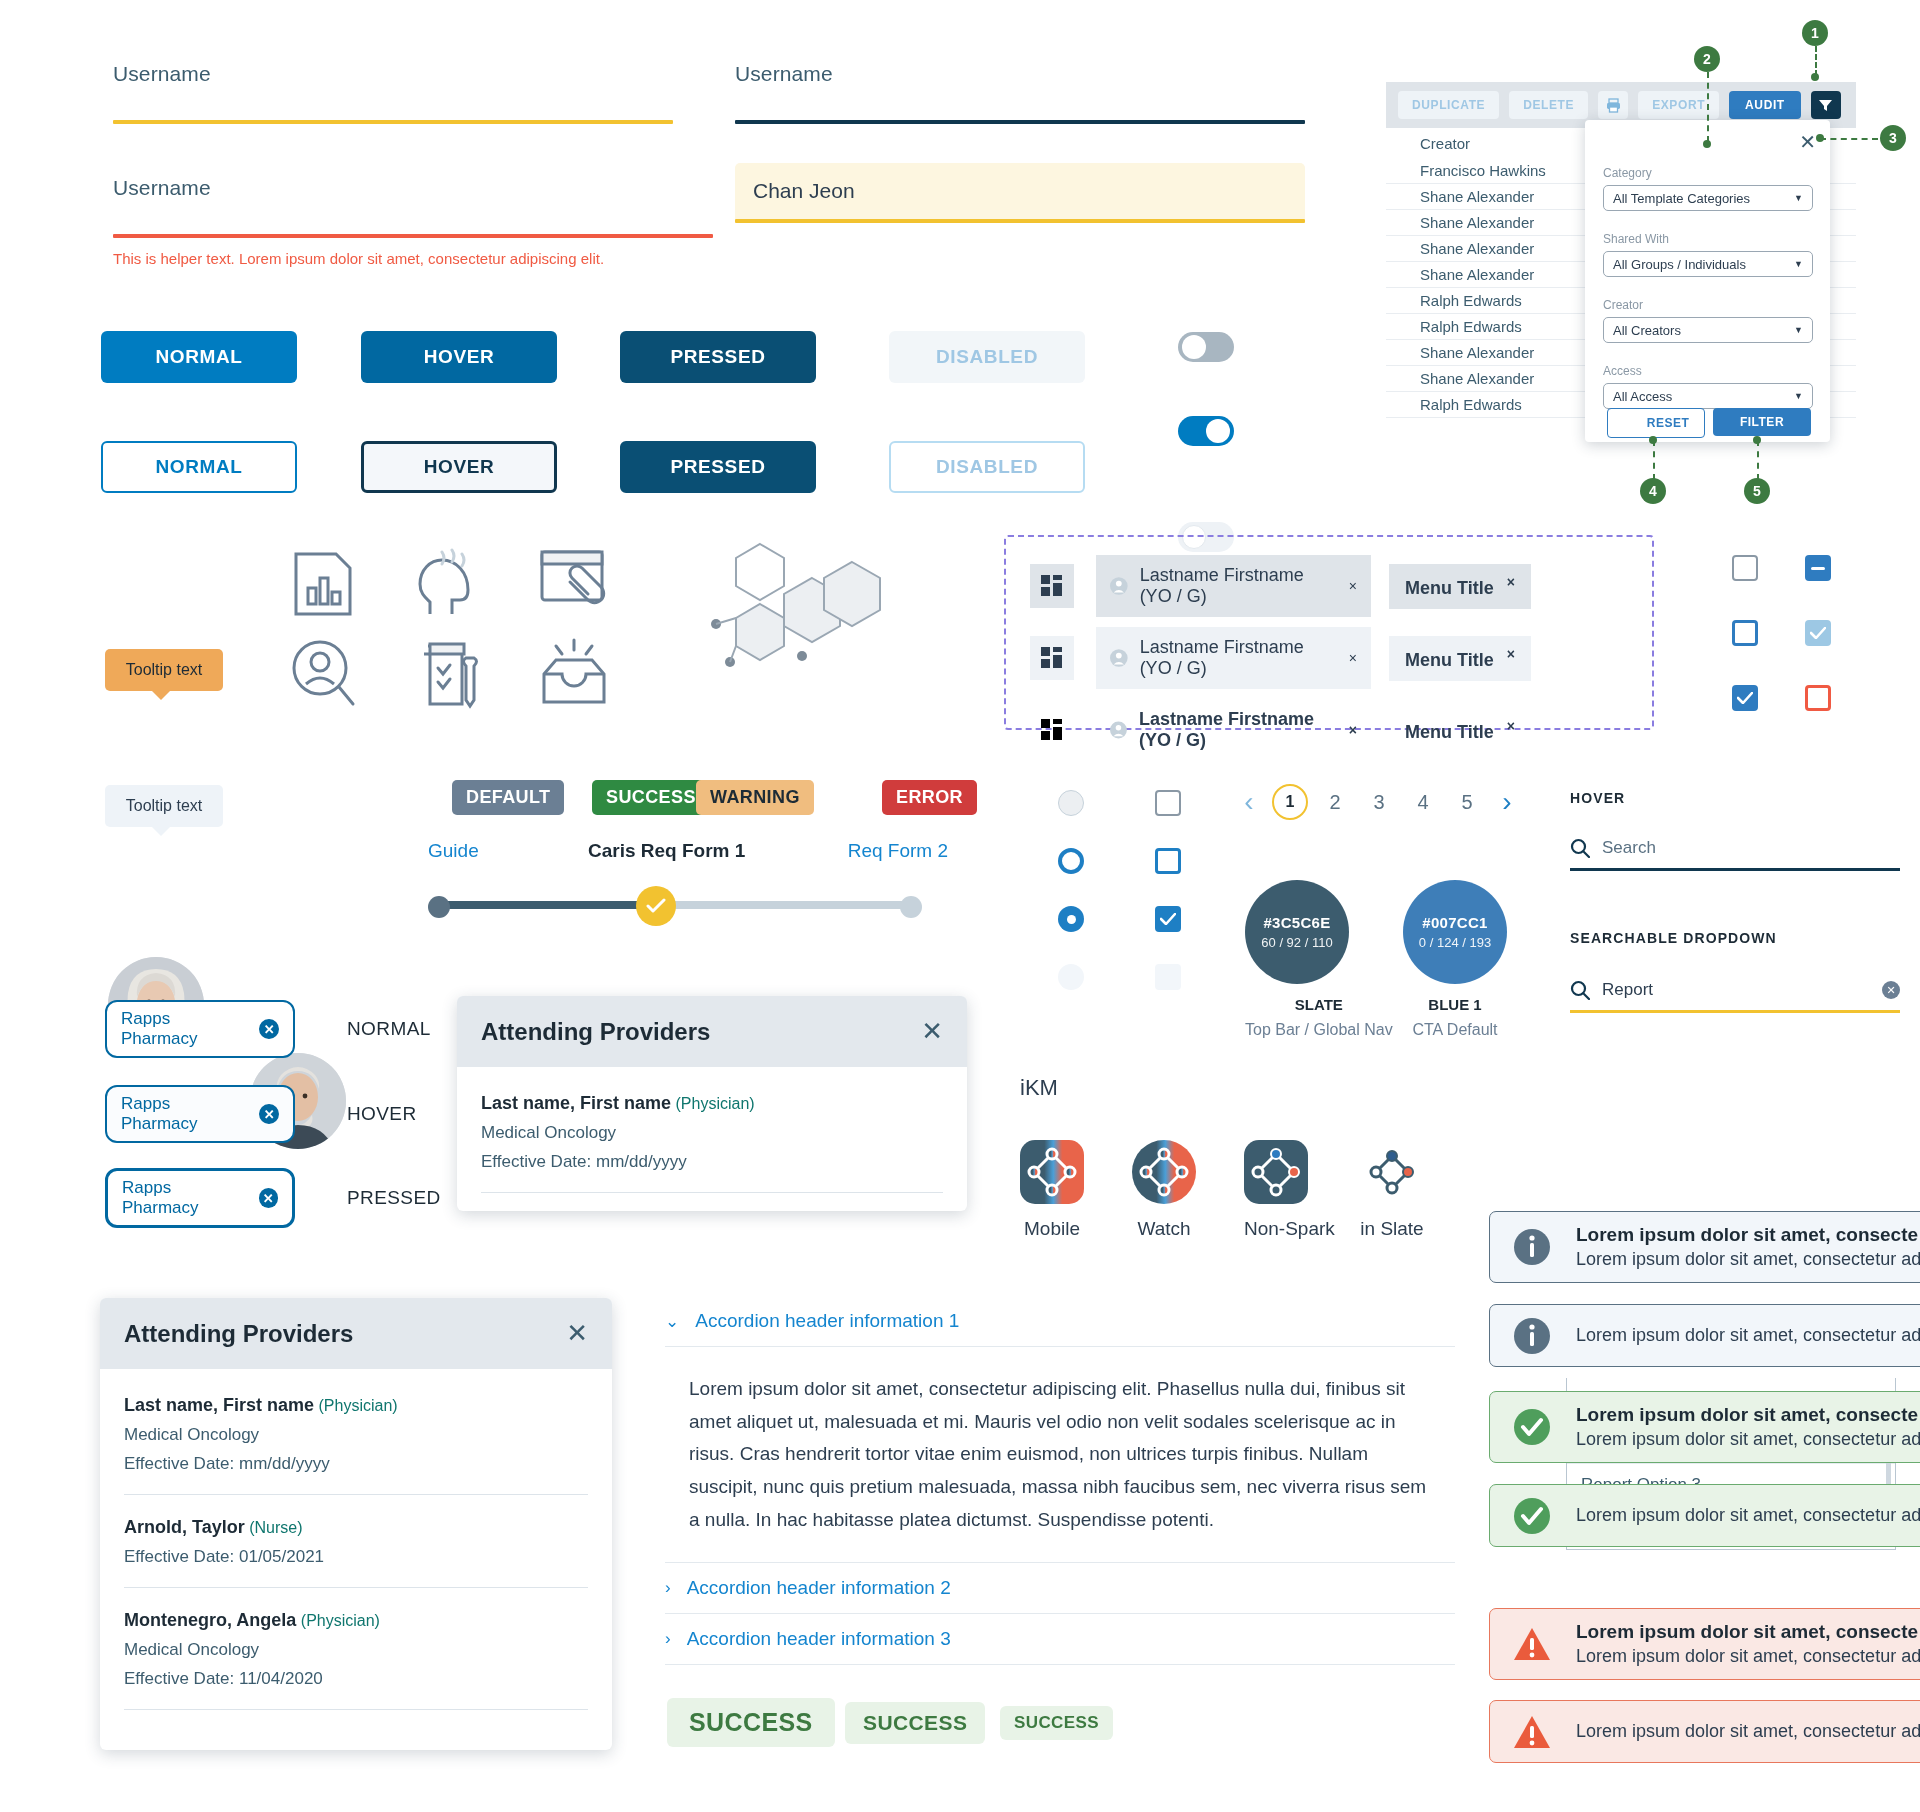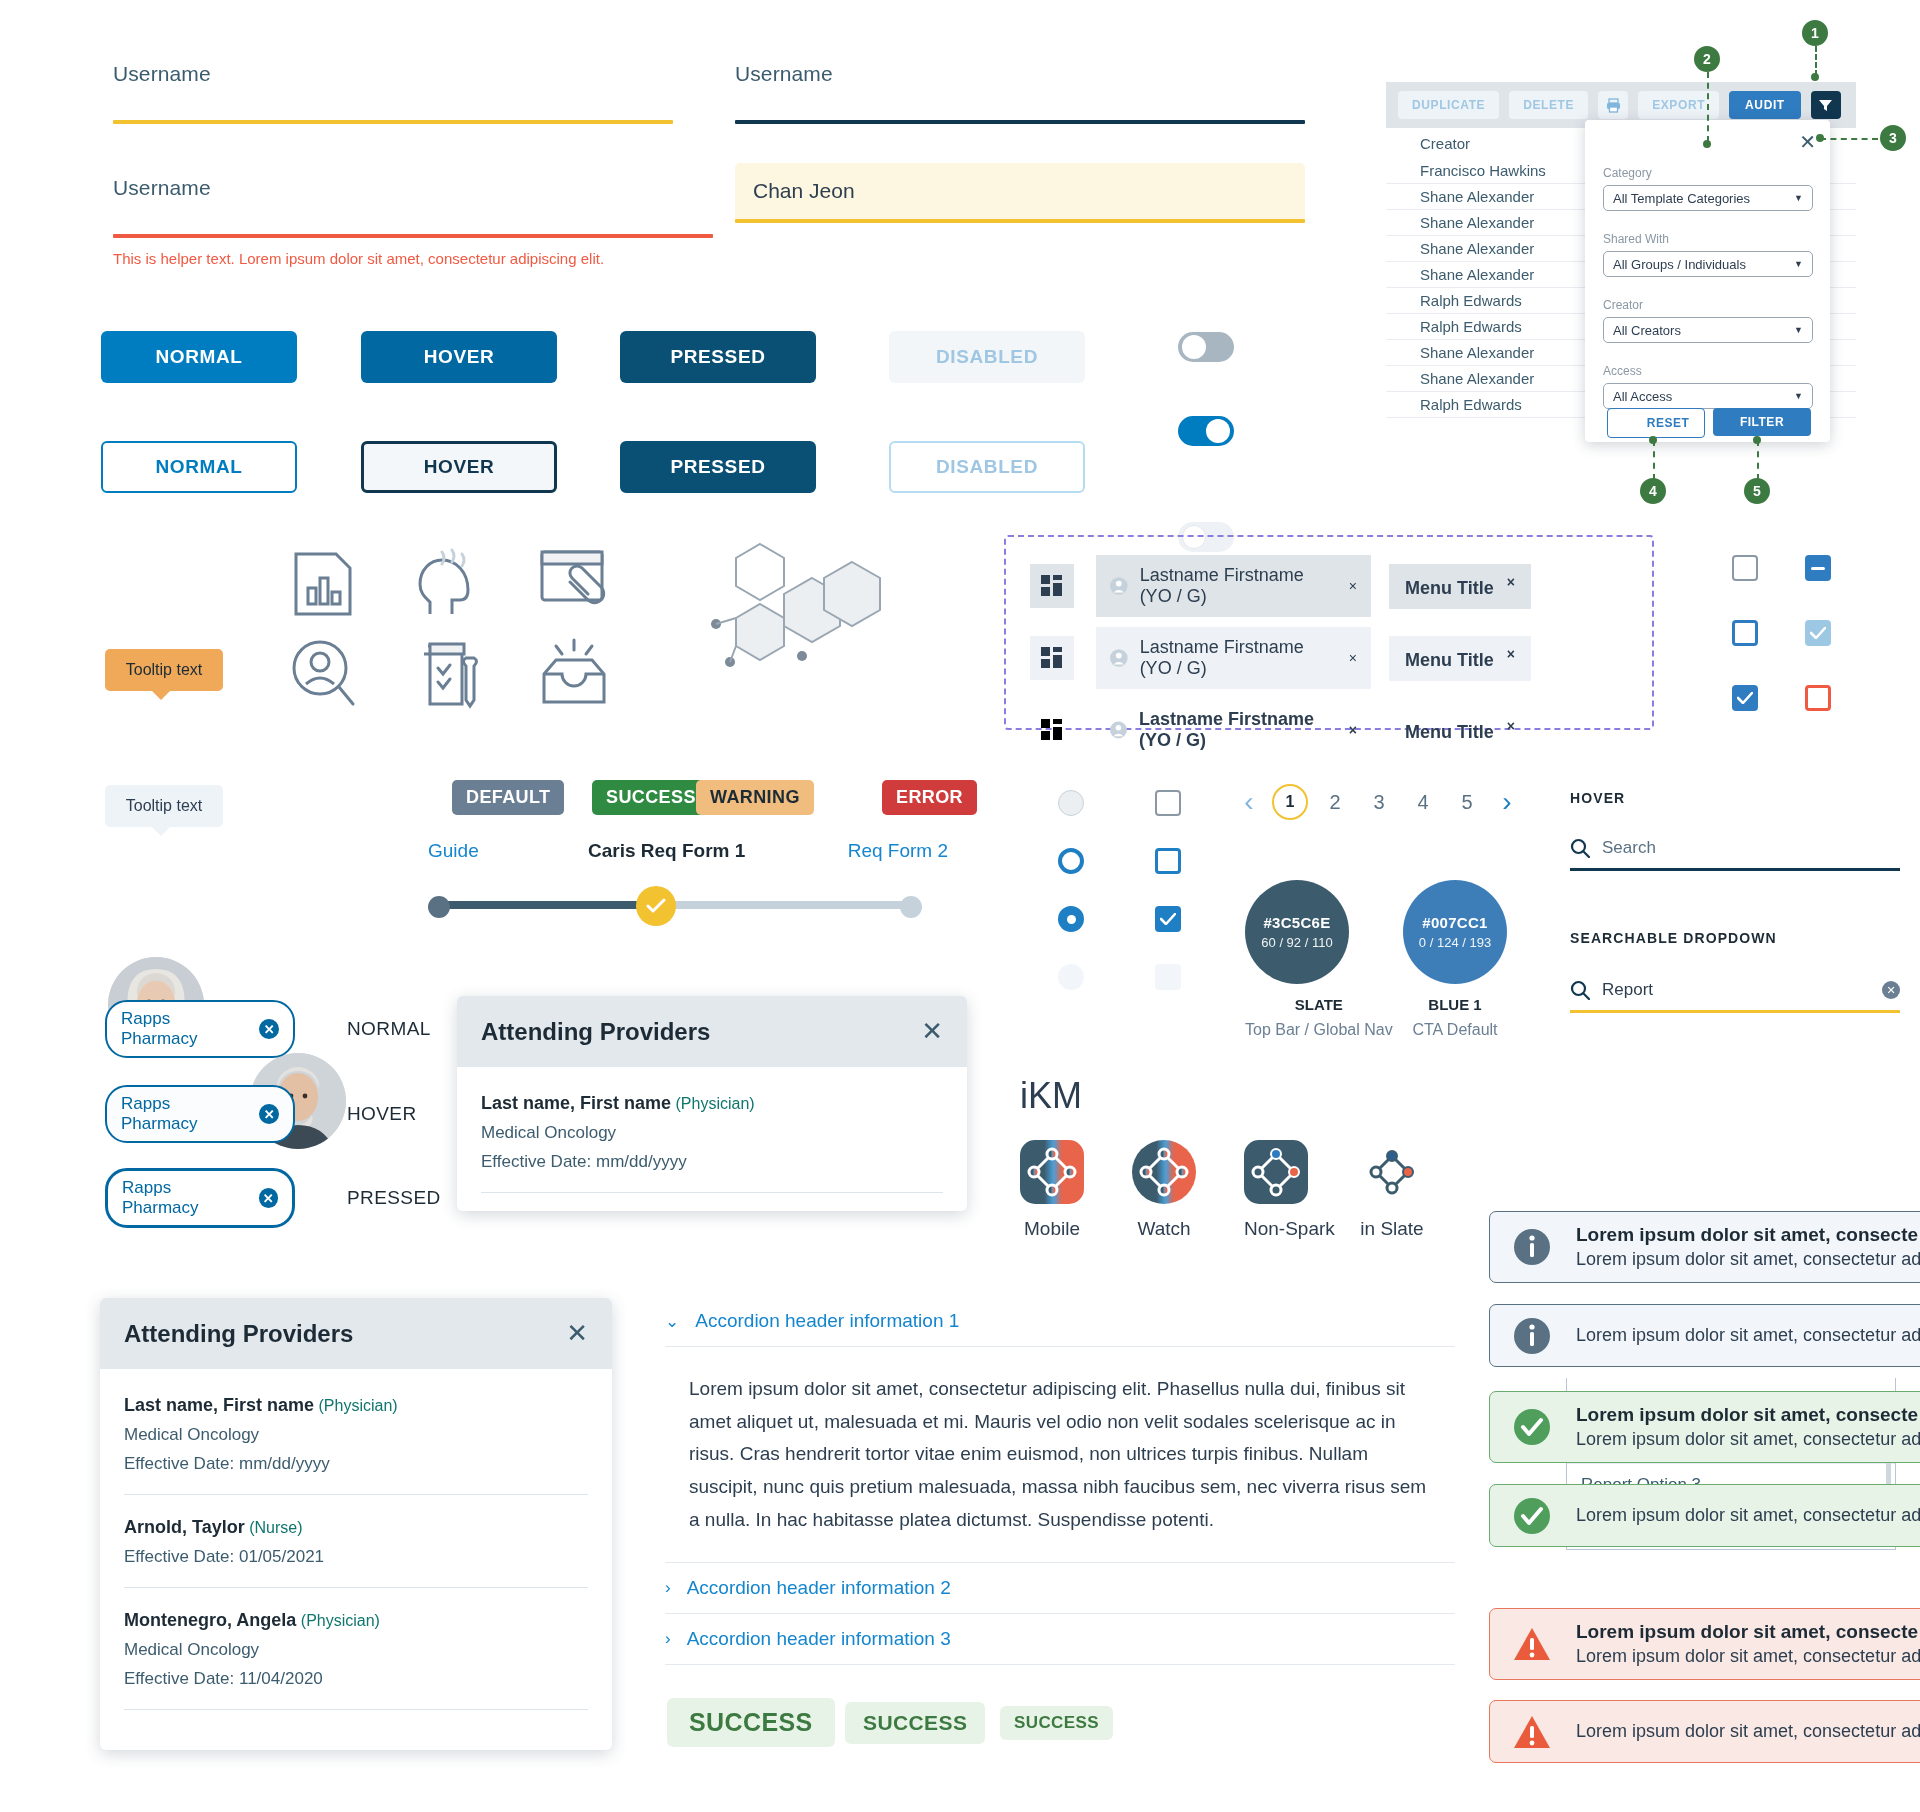--- a/index.html
+++ b/index.html
@@ -90,21 +90,21 @@
   .sec-label { font-size:14px; font-weight:700; letter-spacing:1.1px; color:#1d2b36; }
   .search-line { display:flex; align-items:center; gap:12px; border-bottom:3px solid #10374f; padding-bottom:10px; }
   .search-line.gold { border-bottom:3px solid #f2c230; }
   .search-ph { font-size:17px; color:#5a7183; }
   .dd-list { border:1px solid #b9c6d1; border-top:none; background:#fff; position:relative; }
   .dd-item { padding:11px 14px; font-size:17px; color:#3c5c6e; border-bottom:1px solid #e6ecf1; }
   .dd-item.sel { background:#fdf6e0; color:#1d2b36; }
   .dd-scroll { position:absolute; right:4px; top:34px; width:5px; height:78px; background:#cfd8e0; border-radius:3px; }
 
   
-  .pharm { display:inline-flex; align-items:center; gap:10px; border:2px solid #0168a1; border-radius:22px;
+  .pharm { display:inline-flex; align-items:center; gap:10px; border:2px solid #0168a1; border-radius:12px;
            padding:7px 14px; color:#0168a1; font-size:17px; background:#fff; }
   .pharm-x { width:20px; height:20px; border-radius:50%; background:#0168a1; color:#fff;
              font-size:13px; display:flex; align-items:center; justify-content:center; font-weight:700; }
   .pharm-state { font-size:19px; color:#1d2b36; letter-spacing:.4px; }
 
   
   .dialog { background:#fff; border-radius:6px; box-shadow:0 4px 16px rgba(40,60,80,.2); overflow:hidden; }
   .dlg-head { background:#e3e8ed; display:flex; align-items:center; justify-content:space-between;
               padding:20px 24px; }
   .dlg-title { font-size:24px; font-weight:700; color:#1d2b36; }
@@ -500,21 +500,21 @@
       <div>
         <div><span class="prov-name">Last name, First name</span>
              <span class="prov-role">(Physician)</span></div>
         <div class="prov-line">Medical Oncology</div>
         <div class="prov-line">Effective Date: mm/dd/yyyy</div>
         <div class="prov-div"></div>
       </div>
     </div>
   </div>
 
-  <div class="abs" style="left:1020px; top:1075px; font-size:36px; color:#2d3e50;">iKM</div>
+  <div class="abs" style="left:1020px; top:1075px; font-size:22px; color:#2d3e50;">iKM</div>
 
   <div class="abs" style="left:1020px; top:1140px;">
     <svg class="ikm-tile" viewBox="0 0 64 64">
       <defs>
           <linearGradient id="g1" x1="0" y1="0" x2="1" y2="0">
             <stop offset="0.38" stop-color="#3c5c6e"></stop>
             <stop offset="0.52" stop-color="#4a9fd8"></stop>
             <stop offset="0.66" stop-color="#e8644a"></stop>
           </linearGradient>
         </defs>

